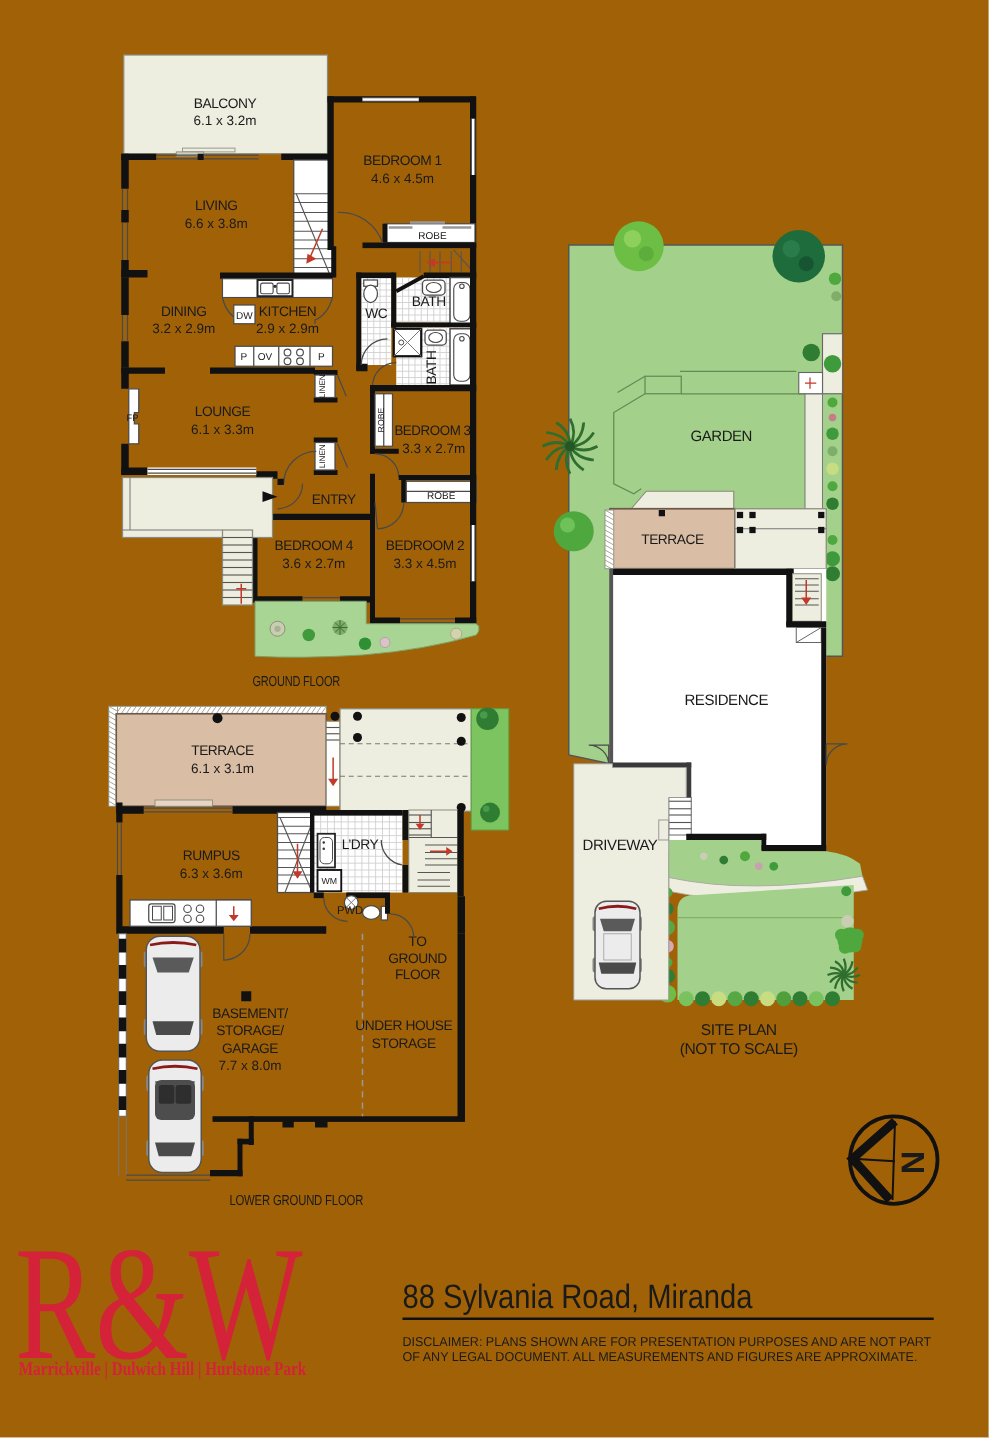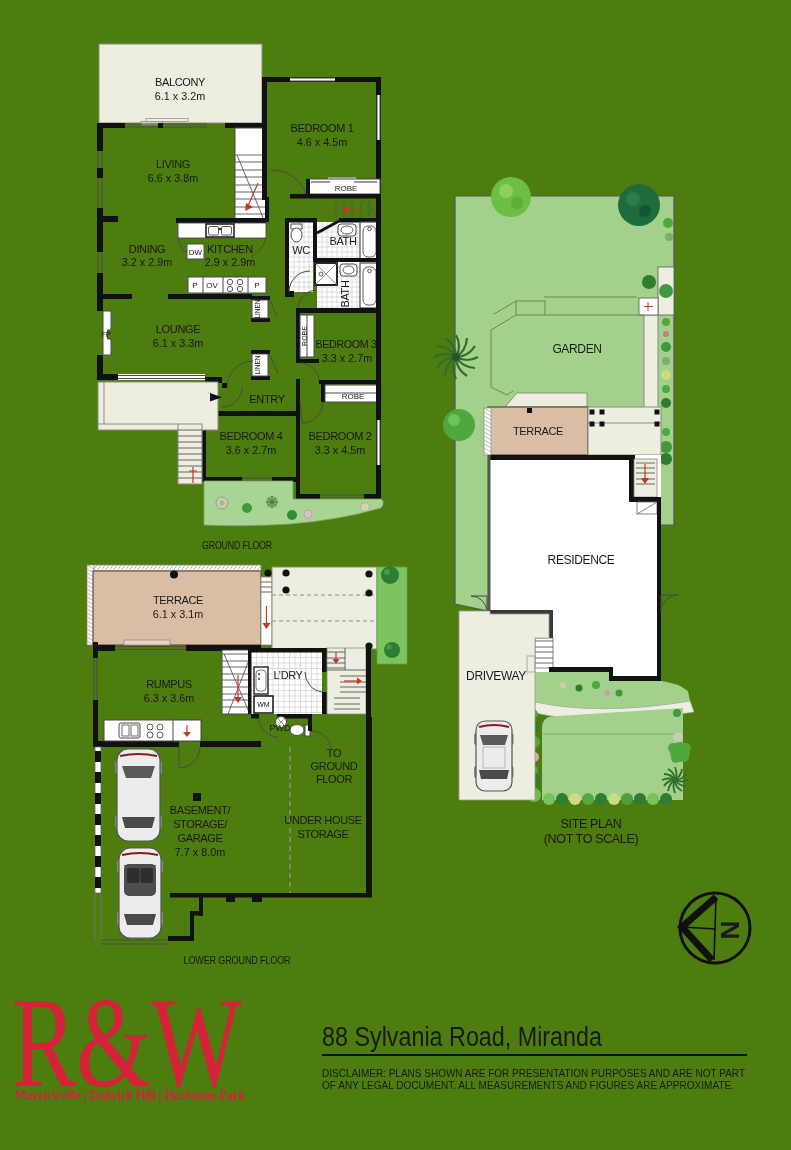--- a/index.html
+++ b/index.html
@@ -1,16 +1,16 @@
 <!DOCTYPE html>
 <html><head>
 <meta charset="utf-8">
 <style>
 html,body{margin:0;padding:0;background:#fff;}
-#page{position:relative;width:791px;height:1150px;background:#4d7c0f;overflow:hidden;}
+#page{position:relative;width:791px;height:1150px;background:#a16207;overflow:hidden;}
 svg{position:absolute;top:0;left:0;}
 text{font-family:"Liberation Sans",sans-serif;fill:#1a1a1a;}
 .lab{font-size:11px;text-anchor:middle;letter-spacing:-0.35px;}
 .dim{font-size:10.8px;text-anchor:middle;}
 .sm{font-size:8px;text-anchor:middle;}
 .flr{font-size:11.5px;text-anchor:middle;letter-spacing:-0.2px;}
 .wall{fill:#111;}
 .thin{fill:none;stroke:#4a4a4a;stroke-width:1;}
 .thin2{fill:none;stroke:#777;stroke-width:0.8;}
 .step{fill:none;stroke:#555;stroke-width:0.9;}

